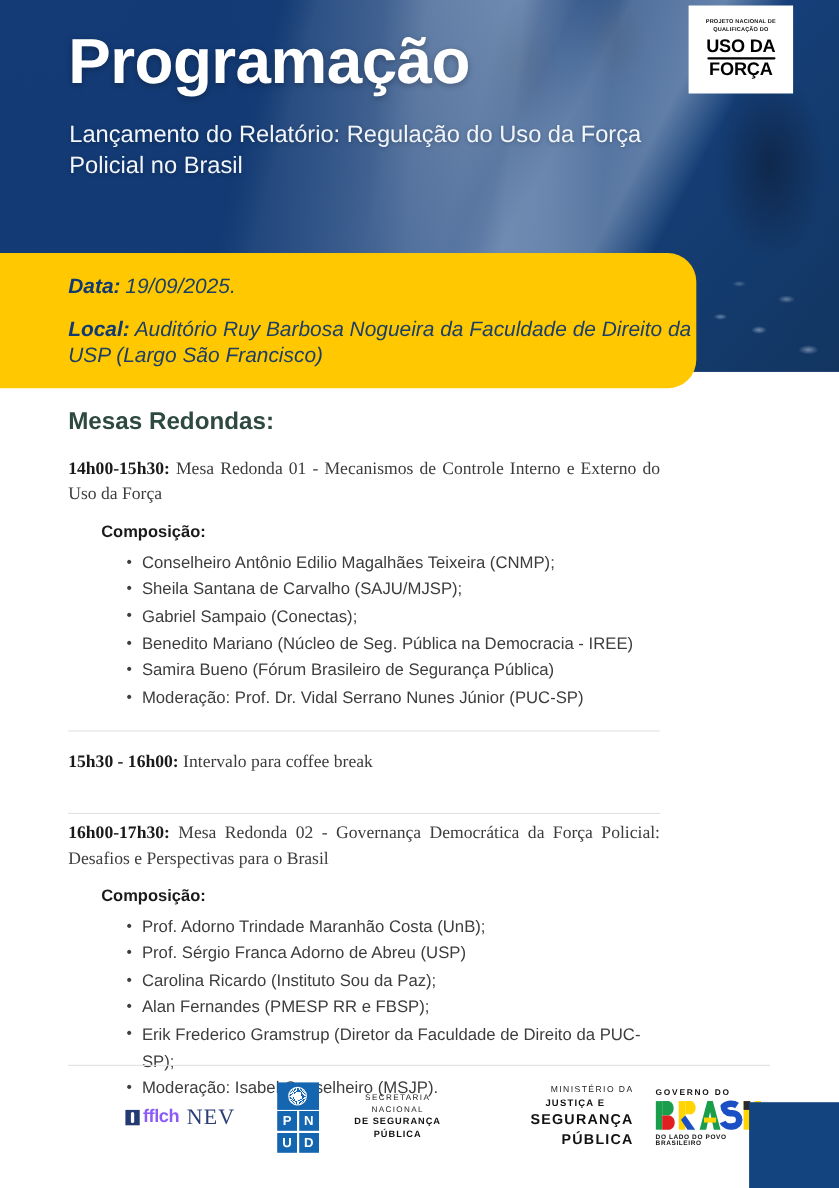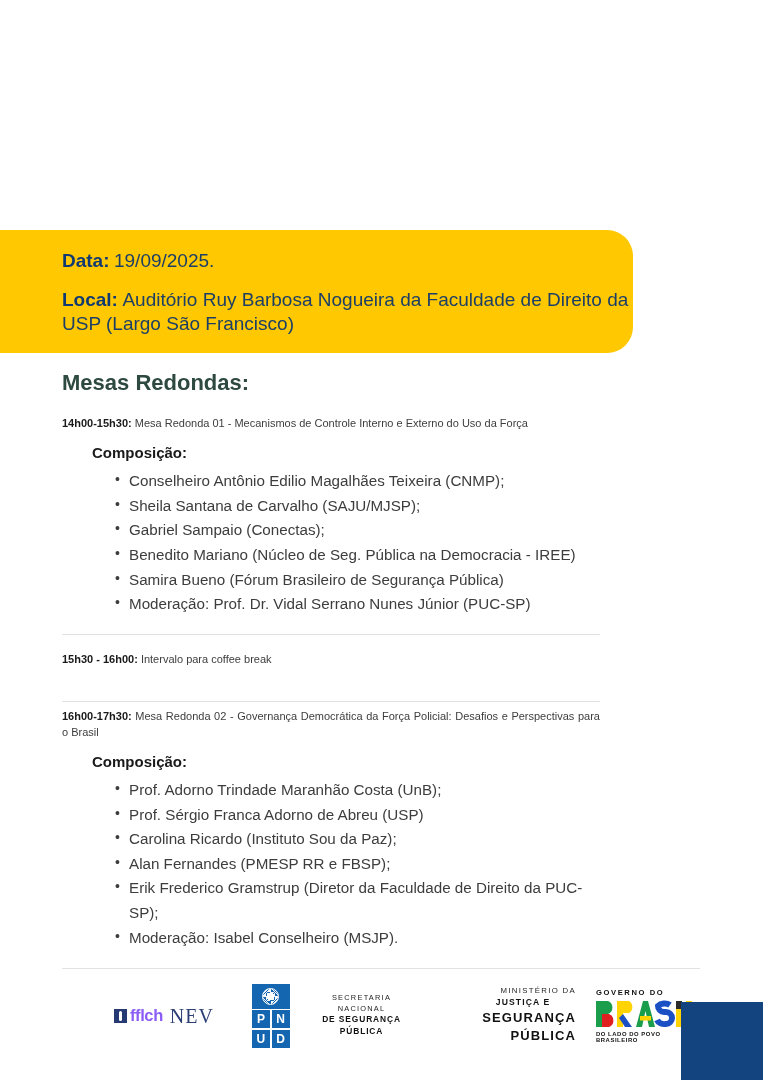--- a/index.html
+++ b/index.html
@@ -134,21 +134,21 @@
     position: absolute;
     left: 0;
     top: 230px;
     width: 633px;
     height: 123px;
     background: #FFC800;
     border-top-right-radius: 26px;
     border-bottom-right-radius: 26px;
     padding: 19px 0 0 62px;
   }
-  .info-row { line-height: 1.3; }
+  .info-row { line-height: 1.3; font-style: italic; }
   .info-row + .info-row { margin-top: 14px; }
   .info-label {
     font-size: 19px;
     font-weight: 700;
     color: #123A72;
   }
   .info-value {
     font-size: 19px;
     font-weight: 400;
     color: #1d3f66;
@@ -166,25 +166,26 @@
   .section-heading {
     font-size: 22px;
     font-weight: 700;
     color: #2E4A40;
     margin-bottom: 19px;
   }
 
   .block { margin-bottom: 0; }
 
   .block-line {
-    font-size: 11px;
+    font-size: 16px;
     color: #3a3a3a;
     line-height: 1.46;
     text-align: justify;
     text-justify: inter-word;
+    font-family: Liberation Serif, serif;
   }
   .block-line .time {
     font-weight: 700;
     color: #1a1a1a;
   }
   .block-line .desc { color: #3d3d3d; }
 
   .composicao {
     font-size: 15px;
     font-weight: 700;
@@ -384,20 +385,35 @@
     width: 82px;
     height: 78px;
     background: #134480;
   }
 </style>
 </head>
 <body>
 
 <div class="page">
 
+  <div class="hero">
+    <div class="hero-photo"></div>
+    <div class="hero-tint"></div>
+
+    <div class="hero-title">Programação</div>
+
+    <div class="hero-subtitle">Lançamento do Relatório: Regulação do Uso da Força Policial no Brasil</div>
+
+    <div class="badge-logo">
+      <div class="badge-kicker">PROJETO NACIONAL DE QUALIFICAÇÃO DO</div>
+      <div class="badge-main1">USO DA</div>
+      <div class="badge-rule"></div>
+      <div class="badge-main2">FORÇA</div>
+    </div>
+  </div>
 
   <div class="info-band">
     <div class="info-row">
       <span class="info-label">Data:</span>
       <span class="info-value">19/09/2025.</span>
     </div>
     <div class="info-row">
       <span class="info-label">Local:</span>
       <span class="info-value">Auditório Ruy Barbosa Nogueira da Faculdade de Direito da USP (Largo São Francisco)</span>
     </div>

